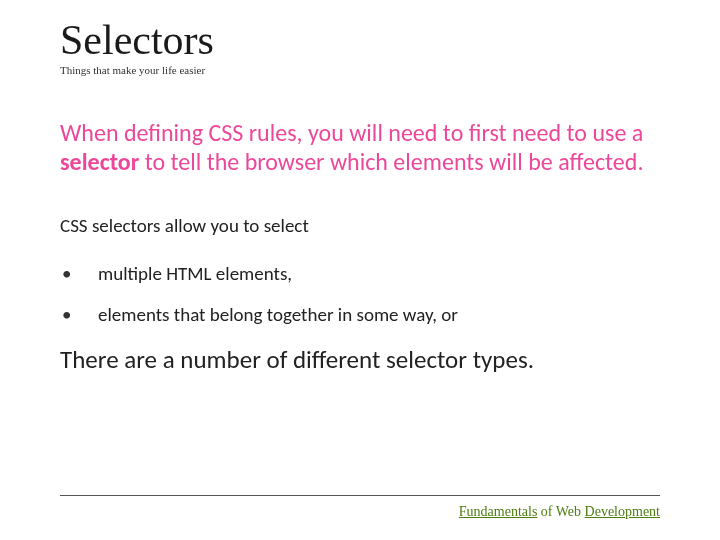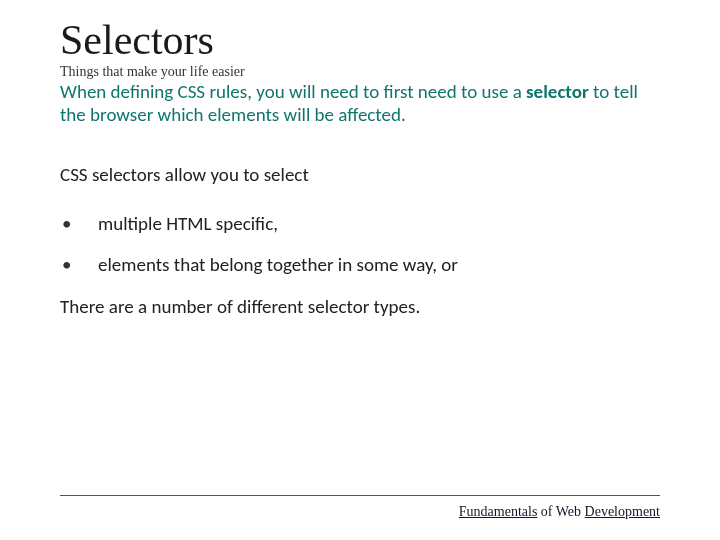--- a/index.html
+++ b/index.html
@@ -12,29 +12,30 @@
   }
   .title {
     font-family: Georgia, "Times New Roman", serif;
     font-size: 42px;
     font-weight: 400;
     color: #1a1a1a;
     line-height: 1.05;
   }
   .subtitle {
     font-family: Georgia, "Times New Roman", serif;
-    font-size: 14px;
+    font-size: 11px;
     color: #333;
     margin-top: 2px;
+    margin-bottom: 42px;
   }
   .para {
-    font-size: 19px;
+    font-size: 24px;
     line-height: 1.22;
     margin-bottom: 22px;
-    color: #0f766e;
+    color: #ec4899;
   }
   .lead {
     font-size: 19px;
     line-height: 1.22;
     margin-bottom: 16px;
     margin-top: 37px;
   }
   .bullets {
     list-style: none;
     margin-bottom: 10px;
@@ -48,58 +49,58 @@
   .bullets li::before {
     content: "•";
     display: inline-block;
     width: 36px;
     text-indent: 0;
     text-align: left;
     padding-left: 2px;
     color: #333;
   }
   .closing {
-    font-size: 19px;
+    font-size: 25px;
     line-height: 1.22;
     margin-top: 10px;
   }
   .hr {
     position: absolute;
     left: 60px;
     right: 60px;
     bottom: 44px;
     height: 0;
     border-top: 1px solid #555;
   }
   .footer {
     position: absolute;
     right: 60px;
     bottom: 20px;
     font-family: Georgia, "Times New Roman", serif;
     font-size: 14px;
-    color: #0f172a;
+    color: #4d7c0f;
   }
   .footer .u { text-decoration: underline; }
 </style>
 </head>
 <body>
 
 <div class="slide">
 
   <h1 class="title">Selectors</h1>
   <div class="subtitle">Things that make your life easier</div>
 
   <p class="para">
     <span>When defining CSS rules, you will need to first need to use a </span><b>selector</b><span> to tell the browser which elements will be affected.</span>
   </p>
 
   <p class="lead">CSS selectors allow you to select</p>
 
   <ul class="bullets">
-    <li>multiple HTML specific,</li>
+    <li>multiple HTML elements,</li>
     <li>elements that belong together in some way, or</li>
   </ul>
 
   <p class="closing">There are a number of different selector types.</p>
 
   <div class="hr"></div>
 
   <div class="footer">
     <span class="u">Fundamentals</span><span> of Web </span><span class="u">Development</span>
   </div>

